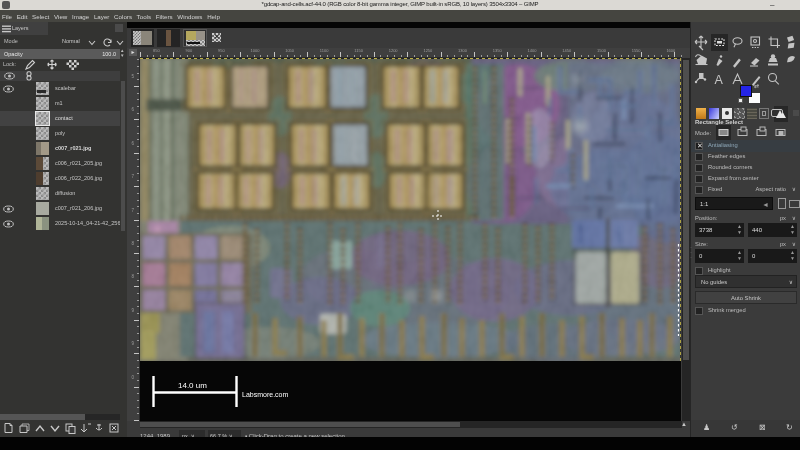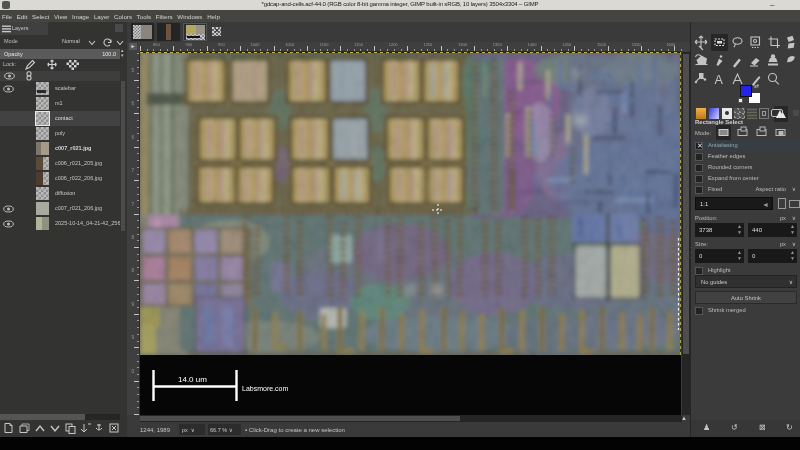--- a/index.html
+++ b/index.html
@@ -162,21 +162,21 @@
       <path d="M51 5l4 5 4-5" stroke-width="1.4"></path>
       <rect x="66" y="3" width="6" height="7"></rect>
         <rect x="69" y="5.5" width="6" height="7" fill="#3a3a3a"></rect>
       <path d="M84 3v8 M81 8l3 3 3-3 M88 3h3" stroke-width="1"></path>
       <path d="M99 3v6 M96 7q3 4 6 0 M97 4h4" stroke-width="1"></path>
       <rect x="110" y="3" width="8" height="8"></rect>
         <path d="M112 5l4 4 M116 5l-4 4"></path>
     </svg>
   </div>
 
-  <div class="abs" style="left:127px;top:22px;width:563px;height:415px;background:#3a3a3a;">
+  <div class="abs" style="left:127px;top:28px;width:563px;height:415px;background:#3a3a3a;">
 
     <div class="abs" style="left:0;top:0;width:563px;height:20px;background:#3a3a3a;">
       <div class="abs" style="left:4px;top:1px;width:23px;height:18px;background:#242424;">
         <div class="abs" style="left:2px;top:2px;width:8px;height:14px;background:#c8c8c8;background-image:linear-gradient(45deg,#777 25%,transparent 25%,transparent 75%,#777 75%),linear-gradient(45deg,#777 25%,transparent 25%,transparent 75%,#777 75%);background-size:3px 3px;background-position:0 0,1.5px 1.5px;"></div>
         <div class="abs" style="left:10px;top:2px;width:11px;height:14px;background:#8a857a;"></div>
       </div>
       <div class="abs" style="left:30px;top:1px;width:23px;height:18px;background:#242424;">
         <div class="abs" style="left:9px;top:1px;width:5px;height:16px;background:#6a5440;"></div>
       </div>
       <div class="abs" style="left:56px;top:1px;width:24px;height:18px;background:#2e2e2e;border:1px solid #555;">

